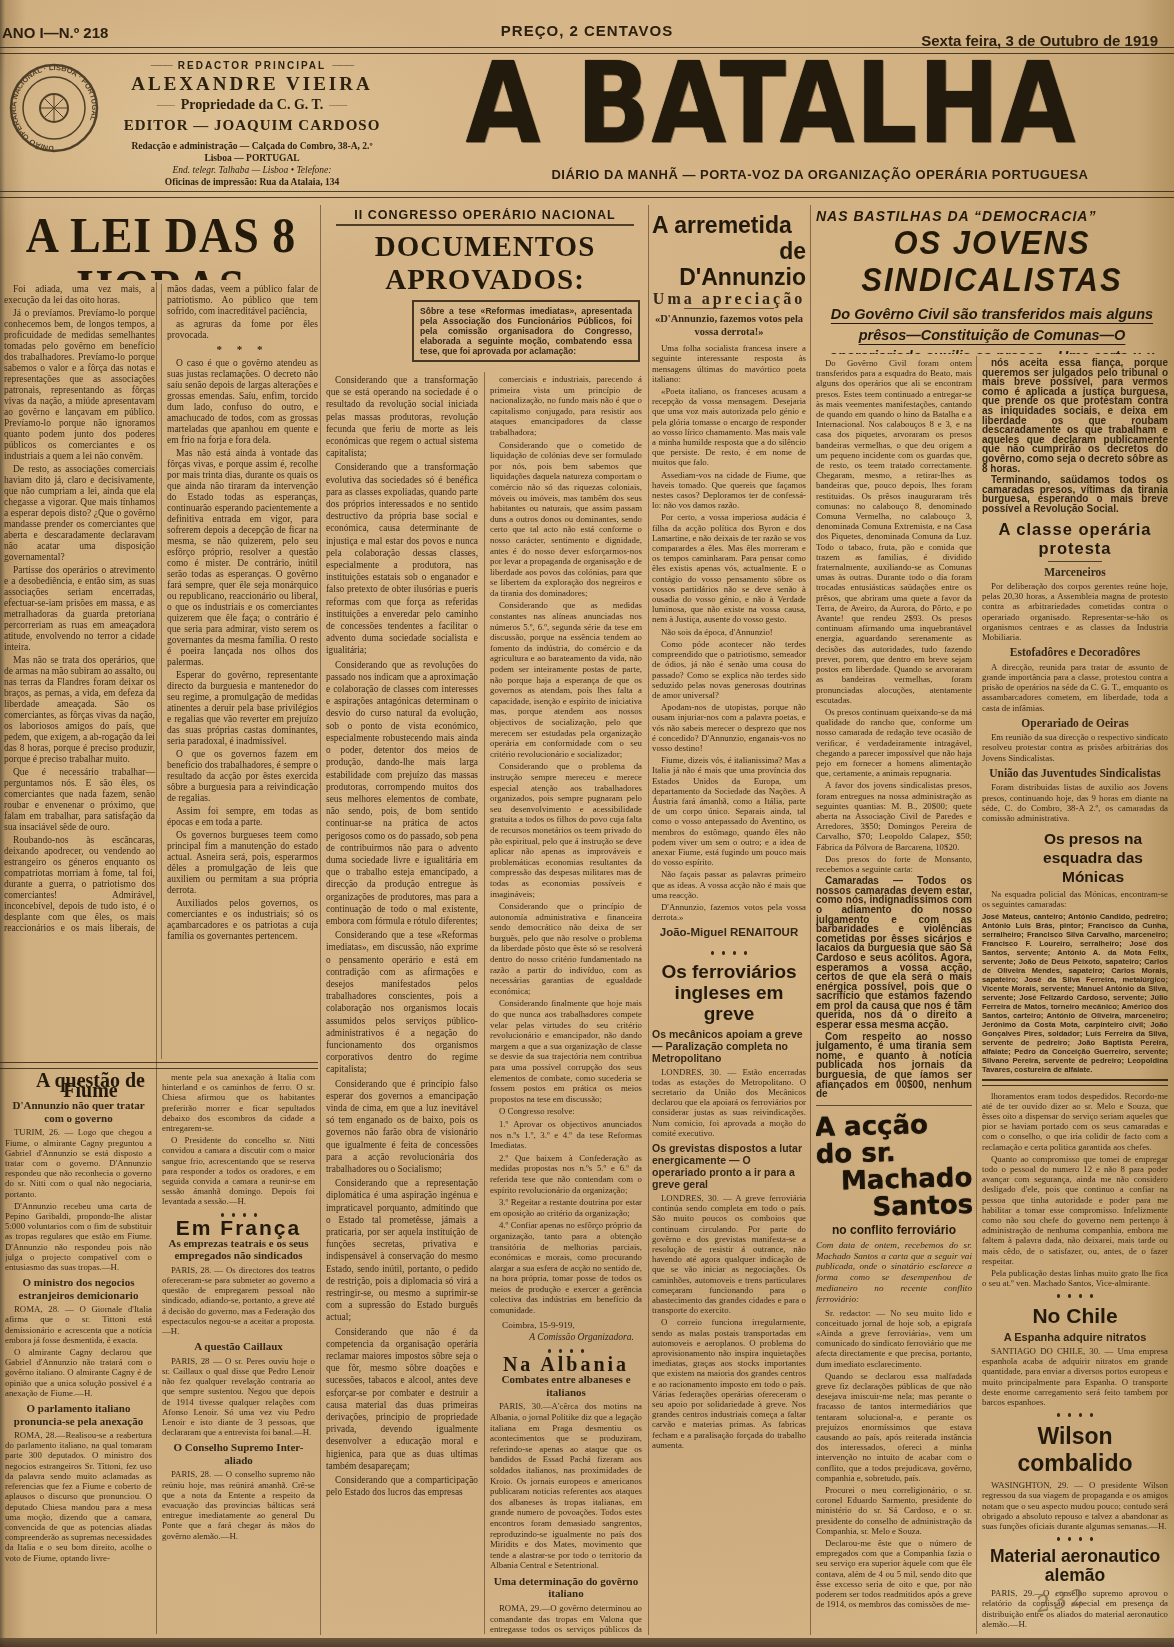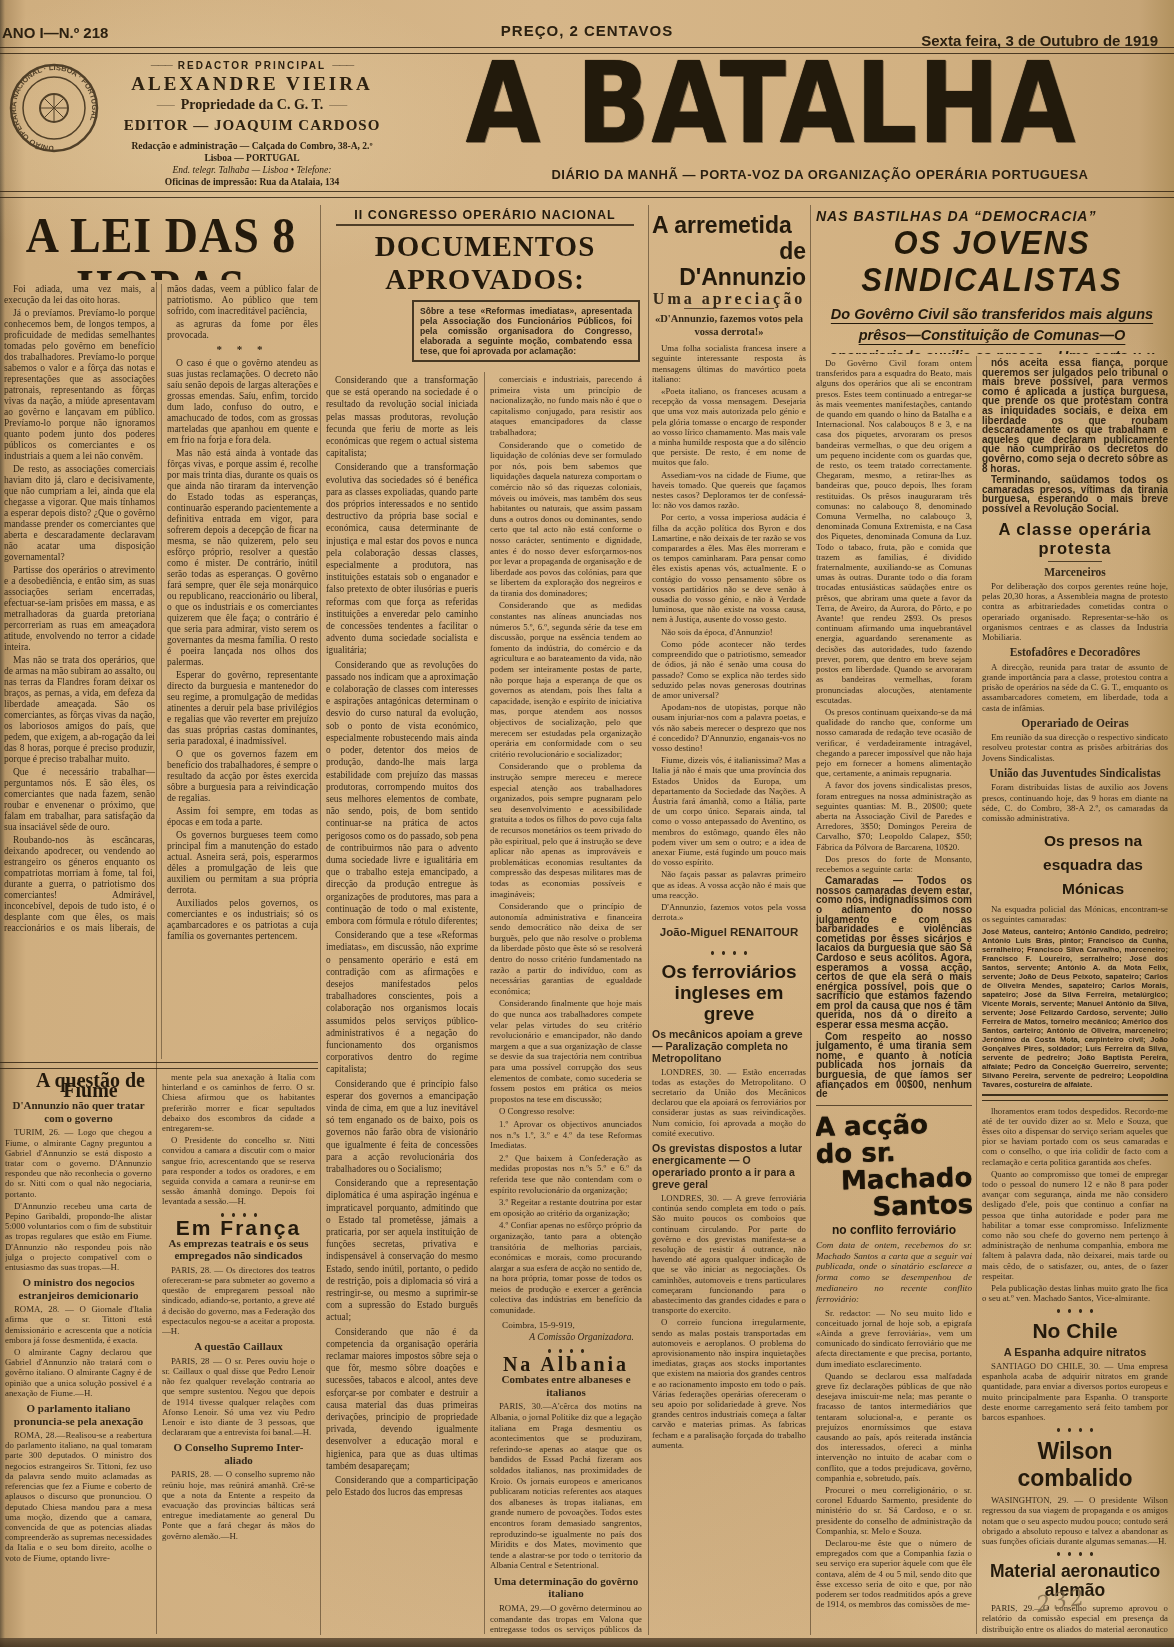--- a/index.html
+++ b/index.html
@@ -319,21 +319,21 @@
     <div id="classe-sections">
         <h4 class="subhead" style="font-size: 11.5px;">Marceneiros</h4>
         <p class="para para-sm">Por deliberação dos corpos gerentes reúne hoje, pelas 20,30 horas, a Assembleia magna de protesto contra as arbitrariedades cometidas contra o operariado organisado. Representar-se-hão os organismos centraes e as classes da Industria Mobiliaria.</p>
         <h4 class="subhead" style="font-size: 11.5px;">Estofadôres e Decoradôres</h4>
         <p class="para para-sm">A direcção, reunida para tratar de assunto de grande importância para a classe, protestou contra a prisão de operários na séde da C. G. T., emquanto os assambarcadores cometem, em liberdade, toda a casta de infâmias.</p>
         <h4 class="subhead" style="font-size: 11.5px;">Operariado de Oeiras</h4>
         <p class="para para-sm">Em reunião da sua direcção o respectivo sindicato resolveu protestar contra as prisões arbitrárias dos Jovens Sindicalistas.</p>
         <h4 class="subhead" style="font-size: 11.5px;">União das Juventudes Sindicalistas</h4>
         <p class="para para-sm">Foram distribuidas listas de auxilio aos Jovens presos, continuando hoje, das 9 horas em diante na séde, C. do Combro, 38-A 2.º, os camaradas da comissão administrativa.</p>
       </div>
-    <h2 class="h-med" style="font-size:15.5px;line-height:24px;margin-top:6px;margin-left:36px;">Os presos na esquadra das Mónicas</h2>
+    <h2 class="h-med" style="font-size:15.5px;line-height:19px;margin-top:6px;margin-left:36px;">Os presos na esquadra das Mónicas</h2>
     <p class="para para-sm">Na esquadra policial das Mónicas, encontram-se os seguintes camaradas:</p>
     <div class="para-xs" style="text-align:justify;font-size:7.6px;line-height:9px;">José Mateus, canteiro; António Candido, pedreiro; António Luis Brás, pintor; Francisco da Cunha, serralheiro; Francisco Silva Carvalho, marceneiro; Francisco F. Loureiro, serralheiro; José dos Santos, servente; António A. da Mota Felix, servente; João de Deus Peixoto, sapateiro; Carlos de Oliveira Mendes, sapateiro; Carlos Morais, sapateiro; José da Silva Ferreira, metalúrgico; Vicente Morais, servente; Manuel António da Silva, servente; José Felizardo Cardoso, servente; Júlio Ferreira de Matos, torneiro mecânico; Américo dos Santos, carteiro; António de Oliveira, marceneiro; Jerónimo da Costa Mota, carpinteiro civil; João Gonçalves Pires, soldador; Luís Ferreira da Silva, servente de pedreiro; João Baptista Pereira, alfaiate; Pedro da Conceição Guerreiro, servente; Silvano Pereira, servente de pedreiro; Leopoldina Tavares, costureira de alfaiate.</div>
     <div class="hrheavy"></div>
     <div>
         <p class="para para-sm">lhoramentos eram todos despedidos. Recordo-me até de ter ouvido dizer ao sr. Melo e Souza, que êsses oito a dispensar do serviço seriam aqueles que pior se haviam portado com os seus camaradas e com o conselho, o que iria colidir de facto com a reclamação e certa politica garantida aos chefes.</p>
         <p class="para para-sm">Quanto ao compromisso que tomei de empregar todo o pessoal do numero 12 e não 8 para poder avançar com segurança, ainda me não considero desligado d'ele, pois que continuo a confiar na pessoa que tinha autoridade e poder para me habilitar a tomar esse compromisso. Infelizmente como não sou chefe do governo nem pertenço à administração de nenhuma companhia, embora me faltem à palavra dada, não deixarei, mais tarde ou mais cêdo, de o satisfazer, ou, antes, de o fazer respeitar.</p>
         <p class="para para-sm">Pela publicação destas linhas muito grato lhe fica o seu at.º ven. Machado Santos, Vice-almirante.</p>
       </div>
     <div class="orn"></div>
     <h2 class="h-med" style="font-size:21px;">No Chile</h2>

